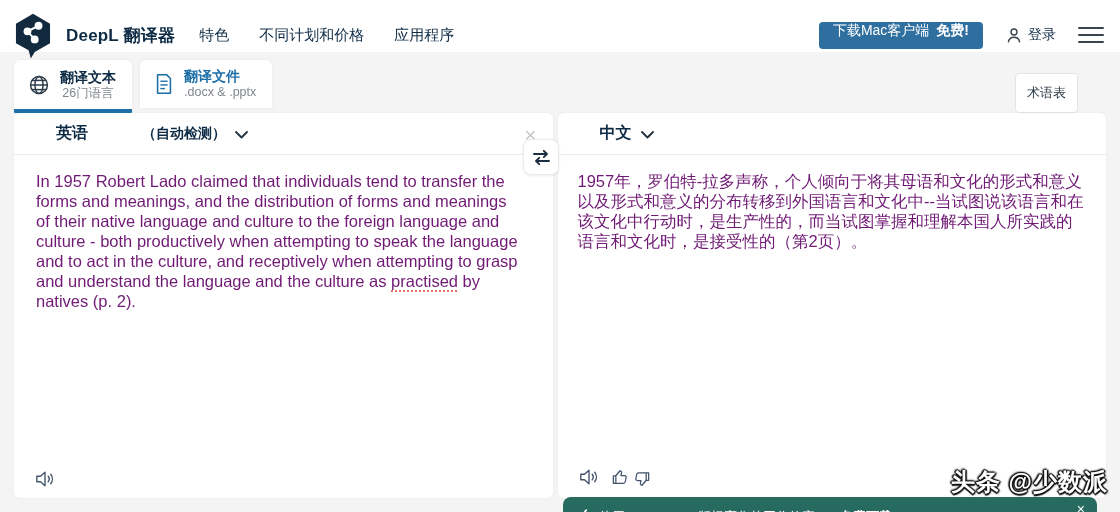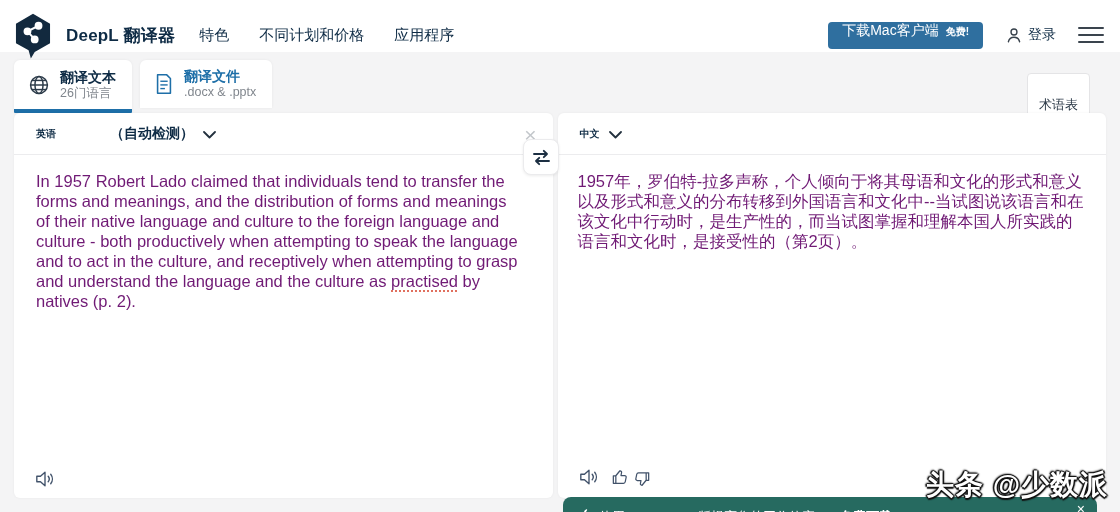--- a/index.html
+++ b/index.html
@@ -21,64 +21,64 @@
   .brand { font-size: 17px; font-weight: bold; margin-left: 12px; letter-spacing: .2px; }
   .nav { display: flex; gap: 30px; margin-left: 24px; font-size: 15px; }
   .nav span { cursor: pointer; }
   .topbar-right { margin-left: auto; display: flex; align-items: center; gap: 22px; }
   .dl-btn {
     background: #2f6f9f; color: #fff; border: none; border-radius: 4px;
     height: 27px; padding: 0 14px; font-size: 14px; cursor: pointer;
     display: flex; align-items: baseline; gap: 7px;
     font-family: inherit;
   }
-  .dl-btn .badge { font-size: 10px; font-weight: bold; }
+  .dl-btn .badge { font-size: 14px; font-weight: bold; }
   .login { display: flex; align-items: center; gap: 5px; font-size: 14px; cursor: pointer; }
   .login svg { display: block; }
   .hamburger { width: 26px; cursor: pointer; padding: 4px 0; }
   .hamburger div { height: 2px; background: #3a444e; margin: 5px 0; border-radius: 1px; }
 
   
   .tabstrip { position: relative; height: 61px; padding: 8px 14px 0 14px; display: flex; align-items: flex-end; gap: 8px; }
   .tab {
     background: #ffffff; border-radius: 6px 6px 0 0;
     display: flex; align-items: center; gap: 10px;
     padding: 8px 16px 8px 14px; cursor: pointer;
     box-shadow: 0 0 3px rgba(0,0,0,.06);
     position: relative;
   }
-  .tab.active { height: 53px; padding-bottom: 11px; }
+  .tab.active { height: 53px; padding-bottom: 11px; text-align: center; }
   .tab.inactive { height: 48px; margin-bottom: 5px; }
   .tab.active::after {
     content: ""; position: absolute; left: 0; right: 0; bottom: 0;
     height: 4px; background: #1e6fa8; border-radius: 0 0 1px 1px;
   }
   .tab .t-title { font-size: 14px; font-weight: bold; line-height: 17px; }
   .tab .t-sub { font-size: 12.5px; color: #80868d; line-height: 15px; font-weight: normal; }
   .tab.inactive .t-title { color: #1e6fa8; }
   .glossary-btn {
-    position: absolute; right: 30px; top: 21px;
+    position: absolute; right: 42px; top: 21px;
     background: #fff; border: 1px solid #e4e4e6; border-radius: 4px;
-    font-size: 13px; color: #2b3947; padding: 22px 11px; cursor: pointer;
+    font-size: 13px; color: #2b3947; padding: 10px 11px; cursor: pointer;
     font-family: inherit;
   }
 
   
   .workspace { position: relative; padding: 0 14px; display: flex; gap: 5px; }
   .panel {
     background: #fff; border-radius: 6px; height: 385px; position: relative;
     box-shadow: 0 0 3px rgba(0,0,0,.05);
   }
   .panel.src { width: 539px; }
   .panel.tgt { width: 549px; }
   .lang-row {
     height: 42px; display: flex; align-items: center; gap: 9px;
     padding: 0 22px; border-bottom: 1px solid #ececee; cursor: pointer;
   }
-  .lang-row .lang { font-size: 10px; font-weight: bold; }
+  .lang-row .lang { font-size: 16px; font-weight: bold; margin-left: 20px; }
   .lang-row .lang-note { font-size: 14px; font-weight: bold; margin-left: 45px; }
   .chev { margin-top: 2px; }
   .text-area { padding: 16px 30px 0 22px; font-size: 16.5px; line-height: 20px; color: #701a75; }
   .panel.tgt .text-area { padding: 16px 22px 0 20px; }
   .misspelled { text-decoration: underline dotted #e0705f; text-decoration-thickness: 1.5px; text-underline-offset: 3px; }
   .clear-x {
     position: absolute; top: 11px; right: 16px; font-size: 21px; color: #c3c7cb;
     cursor: pointer; line-height: 1; font-weight: normal;
   }
   .icon-row { position: absolute; left: 20px; bottom: 9px; display: flex; align-items: center; gap: 4px; }
@@ -98,21 +98,21 @@
     display: flex; align-items: center; gap: 8px; padding: 0 14px;
     z-index: 30;
   }
   .promo .p-text { font-size: 13px; }
   .promo .p-cta { font-size: 13px; font-weight: bold; margin-left: 4px; }
   .promo .p-close { position: absolute; right: 12px; top: 4px; font-size: 14px; cursor: pointer; }
 
   
   .watermark {
     position: absolute; right: 12px; top: 466px; z-index: 40;
-    font-size: 28px; font-weight: bold; color: #ffffff; letter-spacing: 1px;
+    font-size: 24px; font-weight: bold; color: #ffffff; letter-spacing: 1px;
     text-shadow: -1.5px 0 1px #111, 1.5px 0 1px #111, 0 -1.5px 1px #111, 0 1.5px 1px #111,
                  1px 1px 2px #111, -1px -1px 2px #111;
     pointer-events: none; white-space: nowrap;
   }
 </style>
 </head>
 <body>
 
 <header class="topbar">
   <svg class="logo" viewBox="0 0 48 54">

